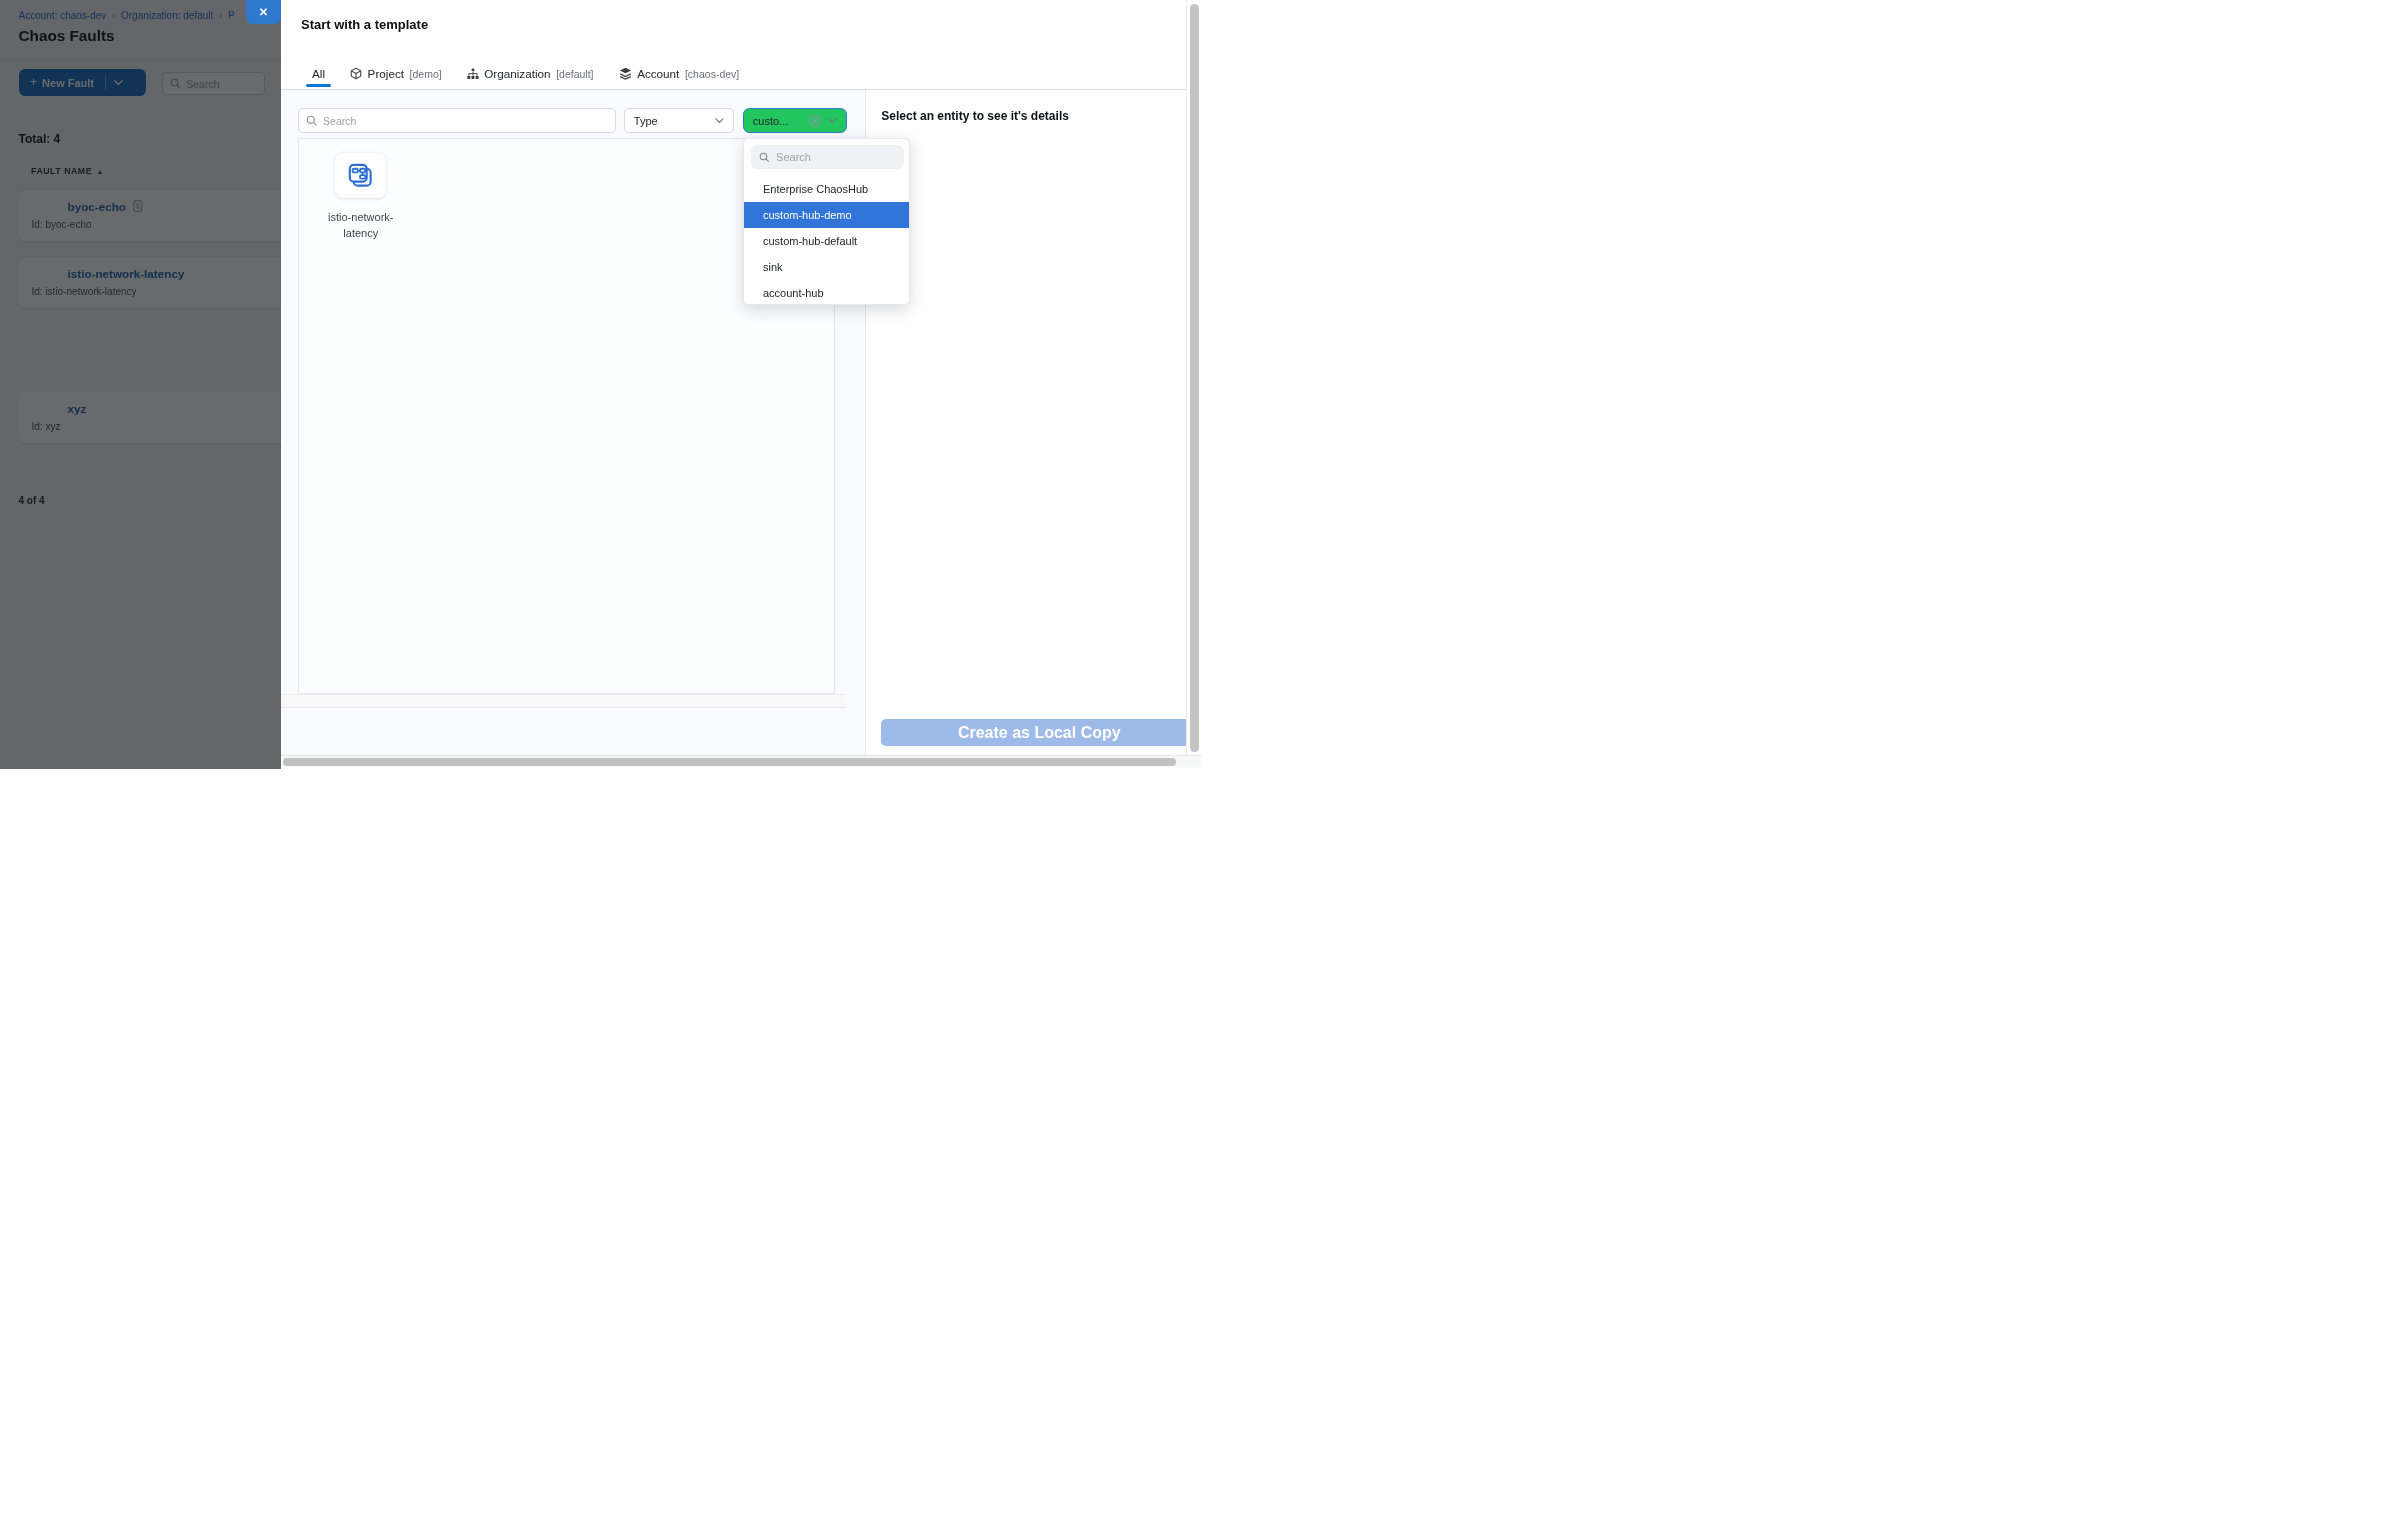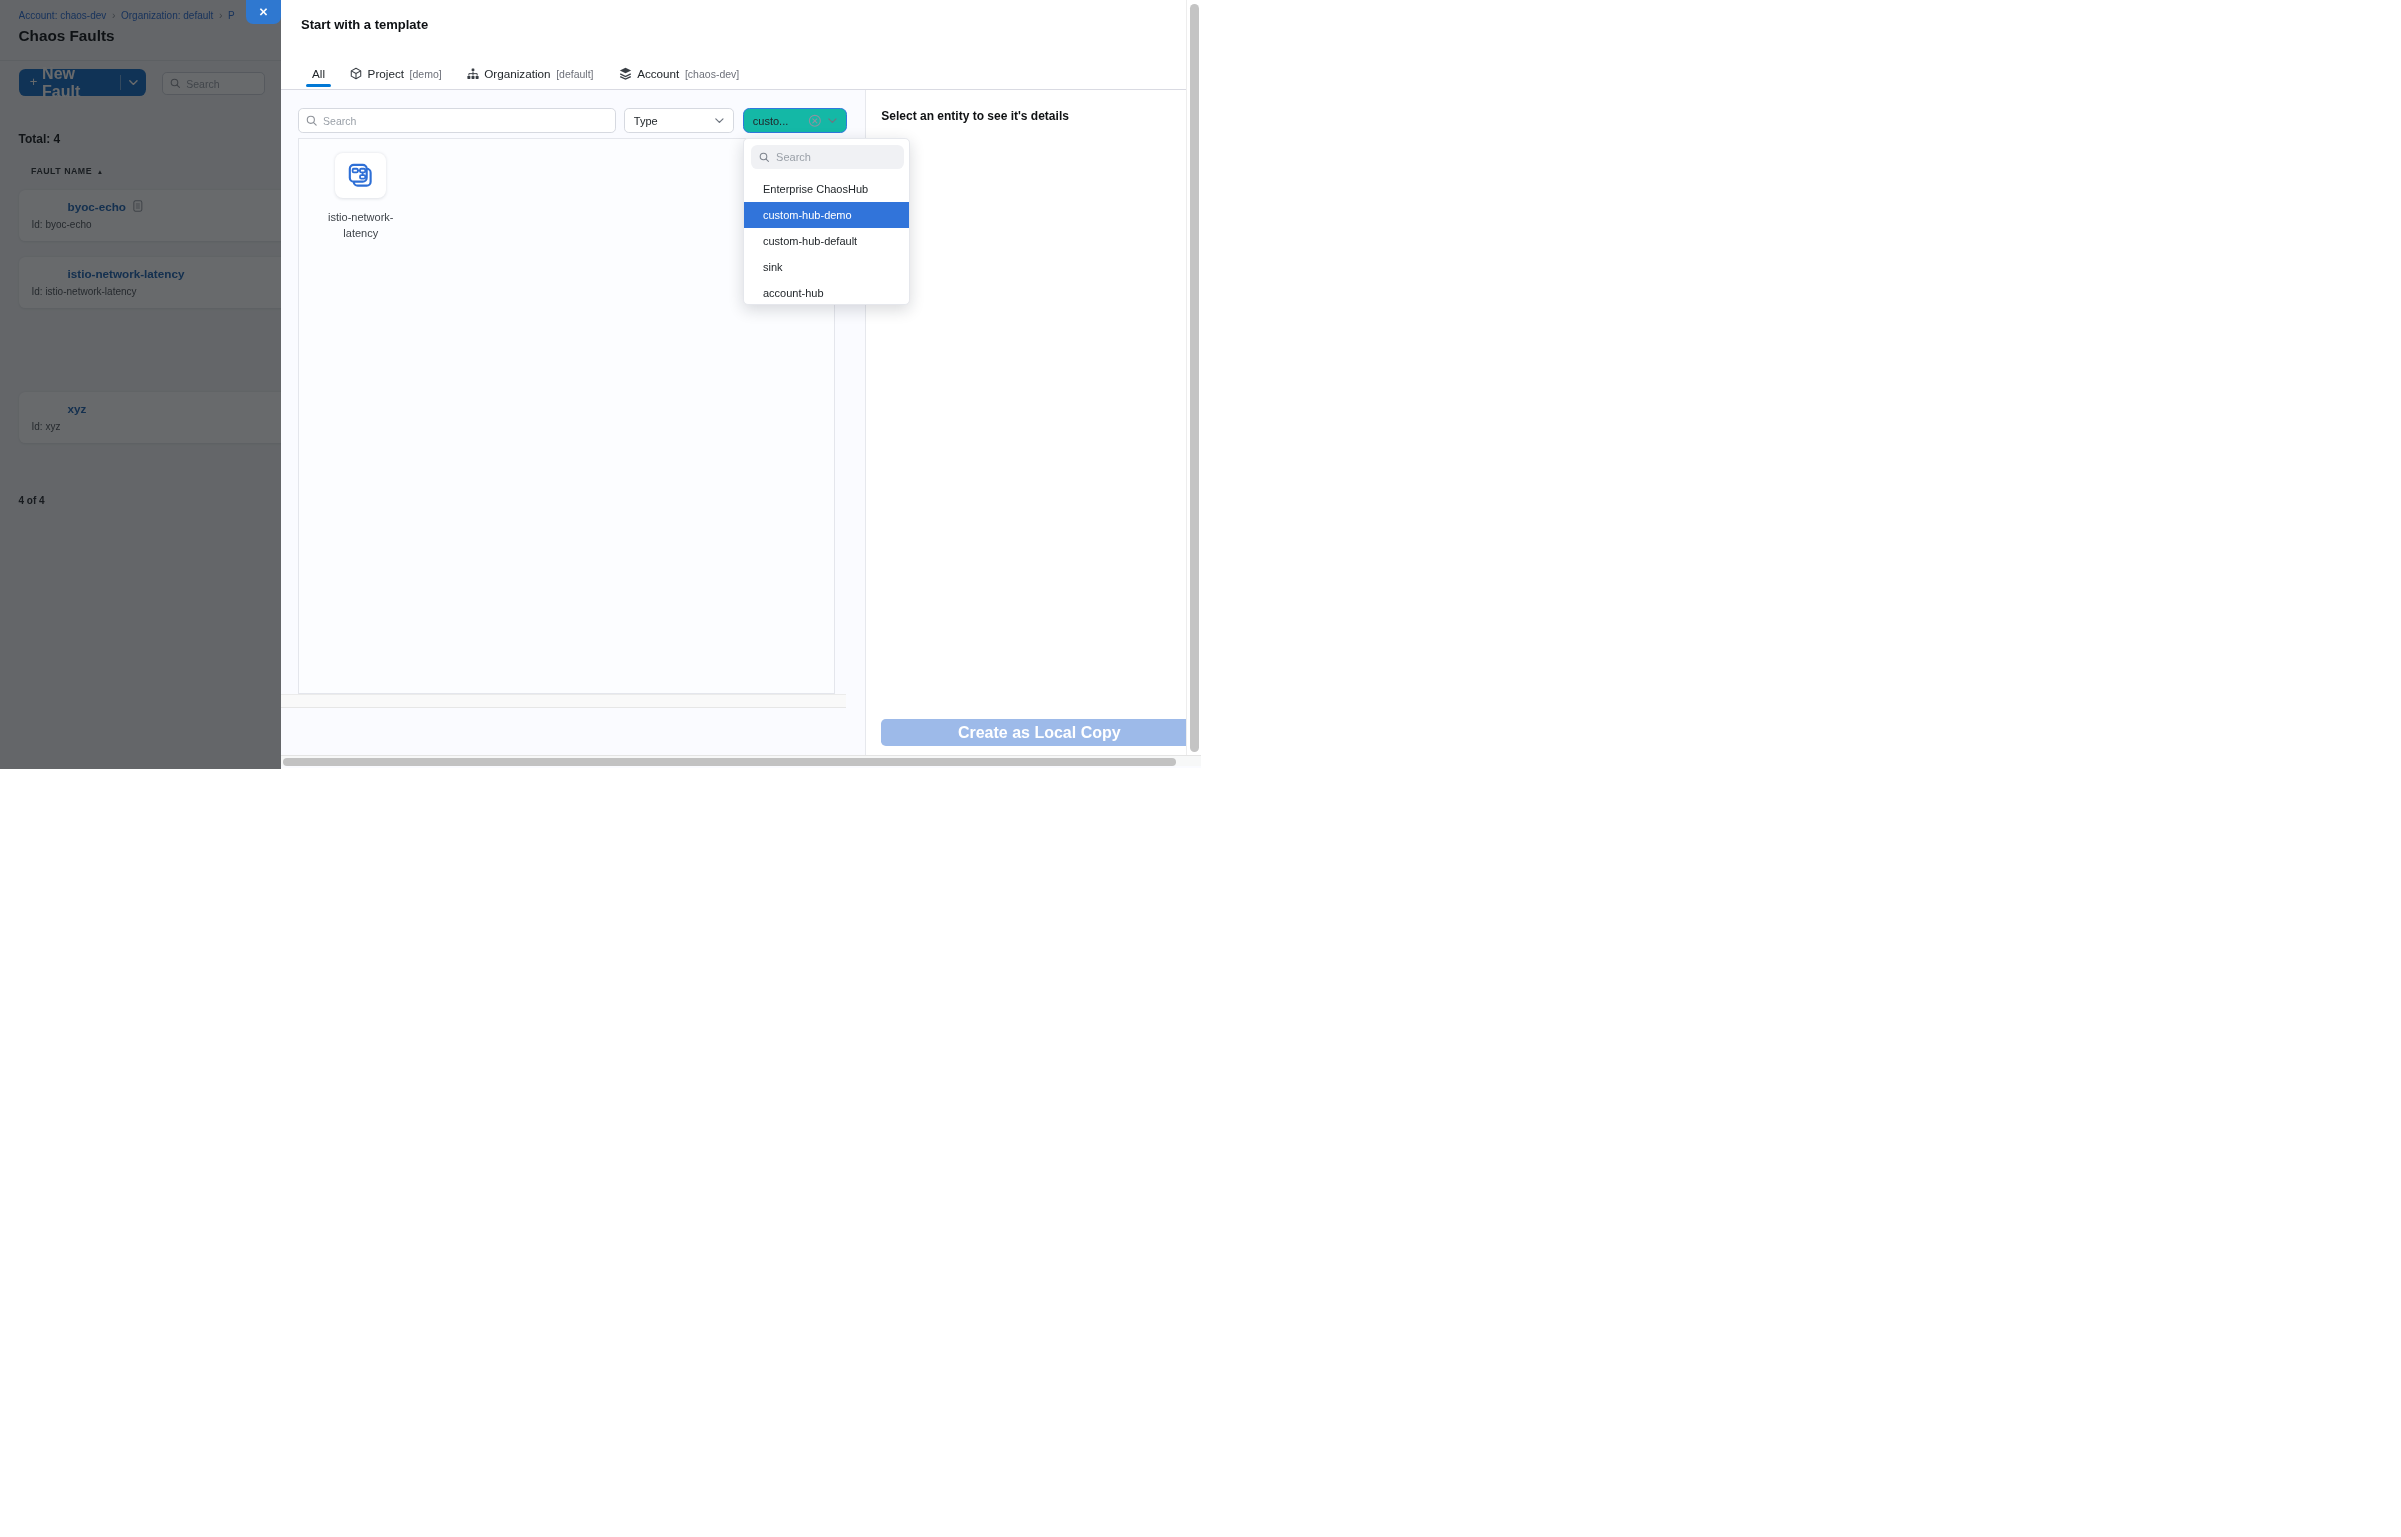--- a/index.html
+++ b/index.html
@@ -13,21 +13,21 @@
                 white-space:nowrap; font-size:10px; color:#6b7075; }
   .breadcrumb a { color:#2f6fd3; text-decoration:none; }
   .crumb-sep { color:#8f939a; margin:0 5.6px; font-size:10.5px; }
   .page-title { position:absolute; left:18.5px; top:27px; font-size:15.3px; font-weight:700; color:#15181b; }
   .header-line { position:absolute; left:0; top:60px; width:563px; height:0.8px; background:#e2e4e8; }
 
   .new-fault-btn { position:absolute; left:18.5px; top:69px; width:127px; height:27px;
                    background:#1a6fc4; border-radius:6.4px; color:#fff; display:flex;
                    align-items:center; padding:0 8px; cursor:pointer; }
   .nf-plus { font-size:13px; font-weight:400; margin:0 4.8px 1.6px 3.2px; }
-  .nf-label { font-size:16px; font-weight:700; }
+  .nf-label { font-size:11px; font-weight:700; }
   .nf-div { width:0.8px; height:14.5px; background:rgba(255,255,255,.4); margin:0 8px 0 11.3px; }
   .search-box { position:absolute; display:flex; align-items:center; gap:5.6px; background:#fff;
                 border:0.8px solid #cfd3da; border-radius:4.8px; padding:0 7.2px; }
   .search-box input { border:none; outline:none; background:transparent; font-size:10.5px;
                       color:#2a2e33; width:100%; font-family:inherit; }
   .search-box input::placeholder { color:#9aa0a8; }
   .lp-search { left:162px; top:72px; width:103px; height:23px; }
 
   .total-label { position:absolute; left:18.5px; top:132px; font-size:12px; font-weight:700; color:#1b1e21; }
   .col-header { position:absolute; left:31px; top:166px; font-size:8.8px; font-weight:700;
@@ -58,21 +58,21 @@
   .tabs-border { position:absolute; left:0; top:89px; width:920px; height:0.8px; background:#d9dae2; }
 
   .content-bg { position:absolute; left:0; top:90px; width:584px; height:665px; background:#fafbff; }
   .panel-divider { position:absolute; left:584px; top:90px; width:0.8px; height:665px; background:#e6e8ed; }
 
   .m-search { left:17px; top:108px; width:318px; height:25px; border-color:#d6d9e0; border-radius:4.8px; position:absolute; }
   .select-btn { position:absolute; display:flex; align-items:center; justify-content:space-between;
                 background:#fff; border:0.8px solid #d6d9e0; border-radius:4.8px; padding:0 8.8px;
                 font-size:11px; color:#22272b; cursor:pointer;gap:8px; }
   .type-select { left:343px; top:108px; width:110px; height:25px; }
-  .hub-select { left:462px; top:108px; width:104px; height:25px; background:#14b8a6;
+  .hub-select { left:462px; top:108px; width:104px; height:25px; background:#22c55e;
                 border:1.2px solid #2e78dd; border-radius:6.4px; }
   .hub-right { display:flex; align-items:center; gap:6.4px; }
 
   .grid-container { position:absolute; left:17px; top:138px; width:537px; height:556px;
                     background:#fcfdff; border:0.8px solid #e4e6ec; }
   .grid-footer { position:absolute; left:0; top:694px; width:565px; height:13.7px; background:#f9f9f9;
                  border-top:0.8px solid #ebebeb; border-bottom:0.8px solid #e6e6e6; }
 
   .tpl { position:absolute; left:19.3px; top:153px; width:121px; text-align:center; cursor:pointer; }
   .tpl-icon-box { width:51px; height:45px; margin:0 auto; background:#fff; border-radius:8px;

